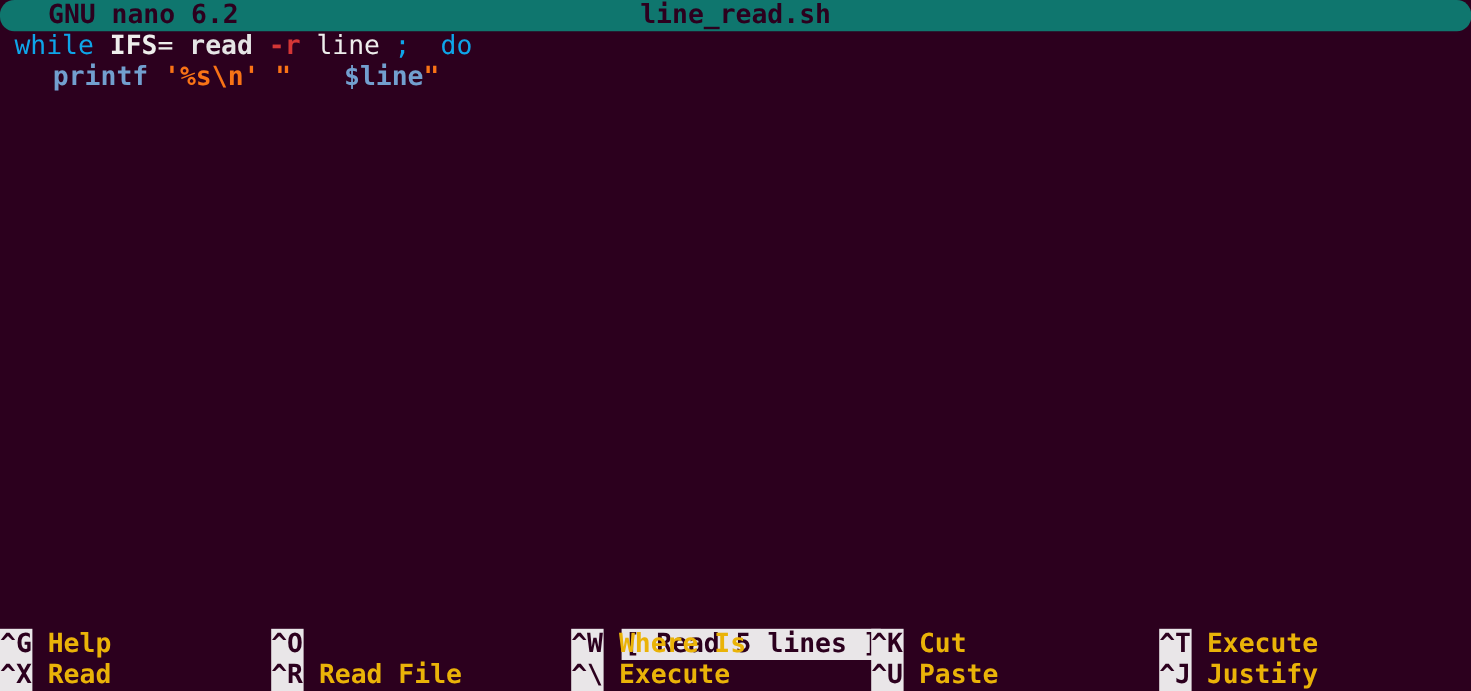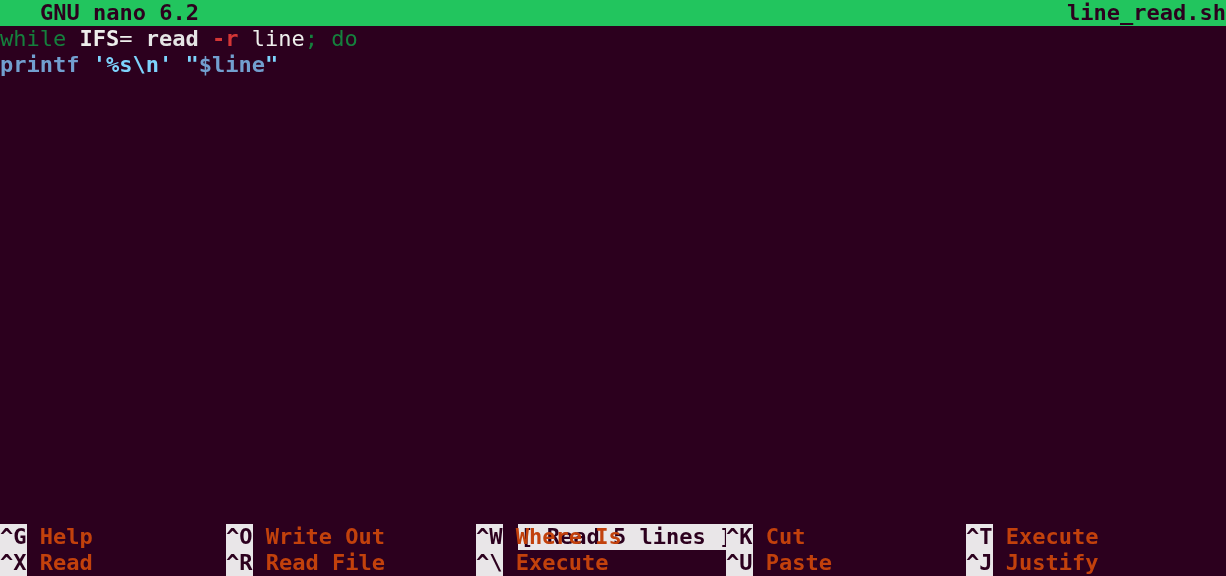--- a/index.html
+++ b/index.html
@@ -8,49 +8,50 @@
       height: 576px;
       background-color: #2c001e;
       font-family: 'DejaVu Sans Mono', 'Liberation Mono', 'Courier New', monospace;
       font-size: 22px;
       line-height: 26px;
       overflow: hidden;
       color: #ffffff;
       position: relative;
     }
     .titlebar {
-      background-color: #22c55e;
+      background-color: #0f766e;
       color: #2c001e;
       height: 26px;
       display: flex;
       font-weight: bold;
       white-space: pre;
+      border-radius: 12px;
     }
     .titlebar .app {
       padding-left: 40px;
     }
     .titlebar .filename {
       position: absolute;
       left: 0;
       right: 0;
-      text-align: right;
+      text-align: center;
     }
     .editor {
       padding-left: 0;
     }
     .editor .line {
       white-space: pre;
     }
     .c-cyan { color: #34e2e2; }
     .c-white { color: #eeeeec; margin-top: 20px; }
     .c-yellow { color: #e5e5e5; }
-    .c-olive { color: #7dd3fc; text-align: center; }
+    .c-olive { color: #f97316; text-align: center; }
     .c-red { color: #d43636; font-weight: bold; }
-    .c-green { color: #15803d; }
-    .c-blue { color: #729fcf; font-weight: bold; }
+    .c-green { color: #0ea5e9; margin-left: 12px; }
+    .c-blue { color: #729fcf; font-weight: bold; padding-left: 44px; }
     .c-bold { font-weight: bold; }
 
     .status-row {
       position: absolute;
       bottom: 52px;
       left: 0;
       right: 0;
       height: 26px;
       text-align: center;
       white-space: pre;
@@ -77,21 +78,21 @@
     }
     .sc {
       display: flex;
     }
     .sc .key {
       background-color: #e9e6e8;
       color: #2c001e;
       font-weight: bold;
     }
     .sc .lbl {
-      color: #c2410c;
+      color: #eab308;
     }
     .col1 { width: 226px; }
     .col2 { width: 250px; }
     .col3 { width: 250px; }
     .col4 { width: 240px; }
     .col5 { width: 260px; }
   </style>
 </head>
 <body>
 
@@ -105,21 +106,21 @@
   <div class="line"><span class="c-blue">printf</span><span class="c-olive c-bold"> '%s\n'</span><span> </span><span class="c-olive c-bold">"</span><span class="c-blue">$line</span><span class="c-olive c-bold">"</span></div>
 </div>
 
 <div class="status-row">
   <span class="status-inner">[ Read 5 lines ]</span>
 </div>
 
 <div class="shortcuts">
   <div class="shortcut-row">
     <div class="sc col1"><span class="key">^G</span><span class="lbl"> Help</span></div>
-    <div class="sc col2"><span class="key">^O</span><span class="lbl"> Write Out</span></div>
+    <div class="sc col2"><span class="key">^O</span></div>
     <div class="sc col3"><span class="key">^W</span><span class="lbl"> Where Is</span></div>
     <div class="sc col4"><span class="key">^K</span><span class="lbl"> Cut</span></div>
     <div class="sc col5"><span class="key">^T</span><span class="lbl"> Execute</span></div>
   </div>
   <div class="shortcut-row">
     <div class="sc col1"><span class="key">^X</span><span class="lbl"> Read</span></div>
     <div class="sc col2"><span class="key">^R</span><span class="lbl"> Read File</span></div>
     <div class="sc col3"><span class="key">^\</span><span class="lbl"> Execute</span></div>
     <div class="sc col4"><span class="key">^U</span><span class="lbl"> Paste</span></div>
     <div class="sc col5"><span class="key">^J</span><span class="lbl"> Justify</span></div>

